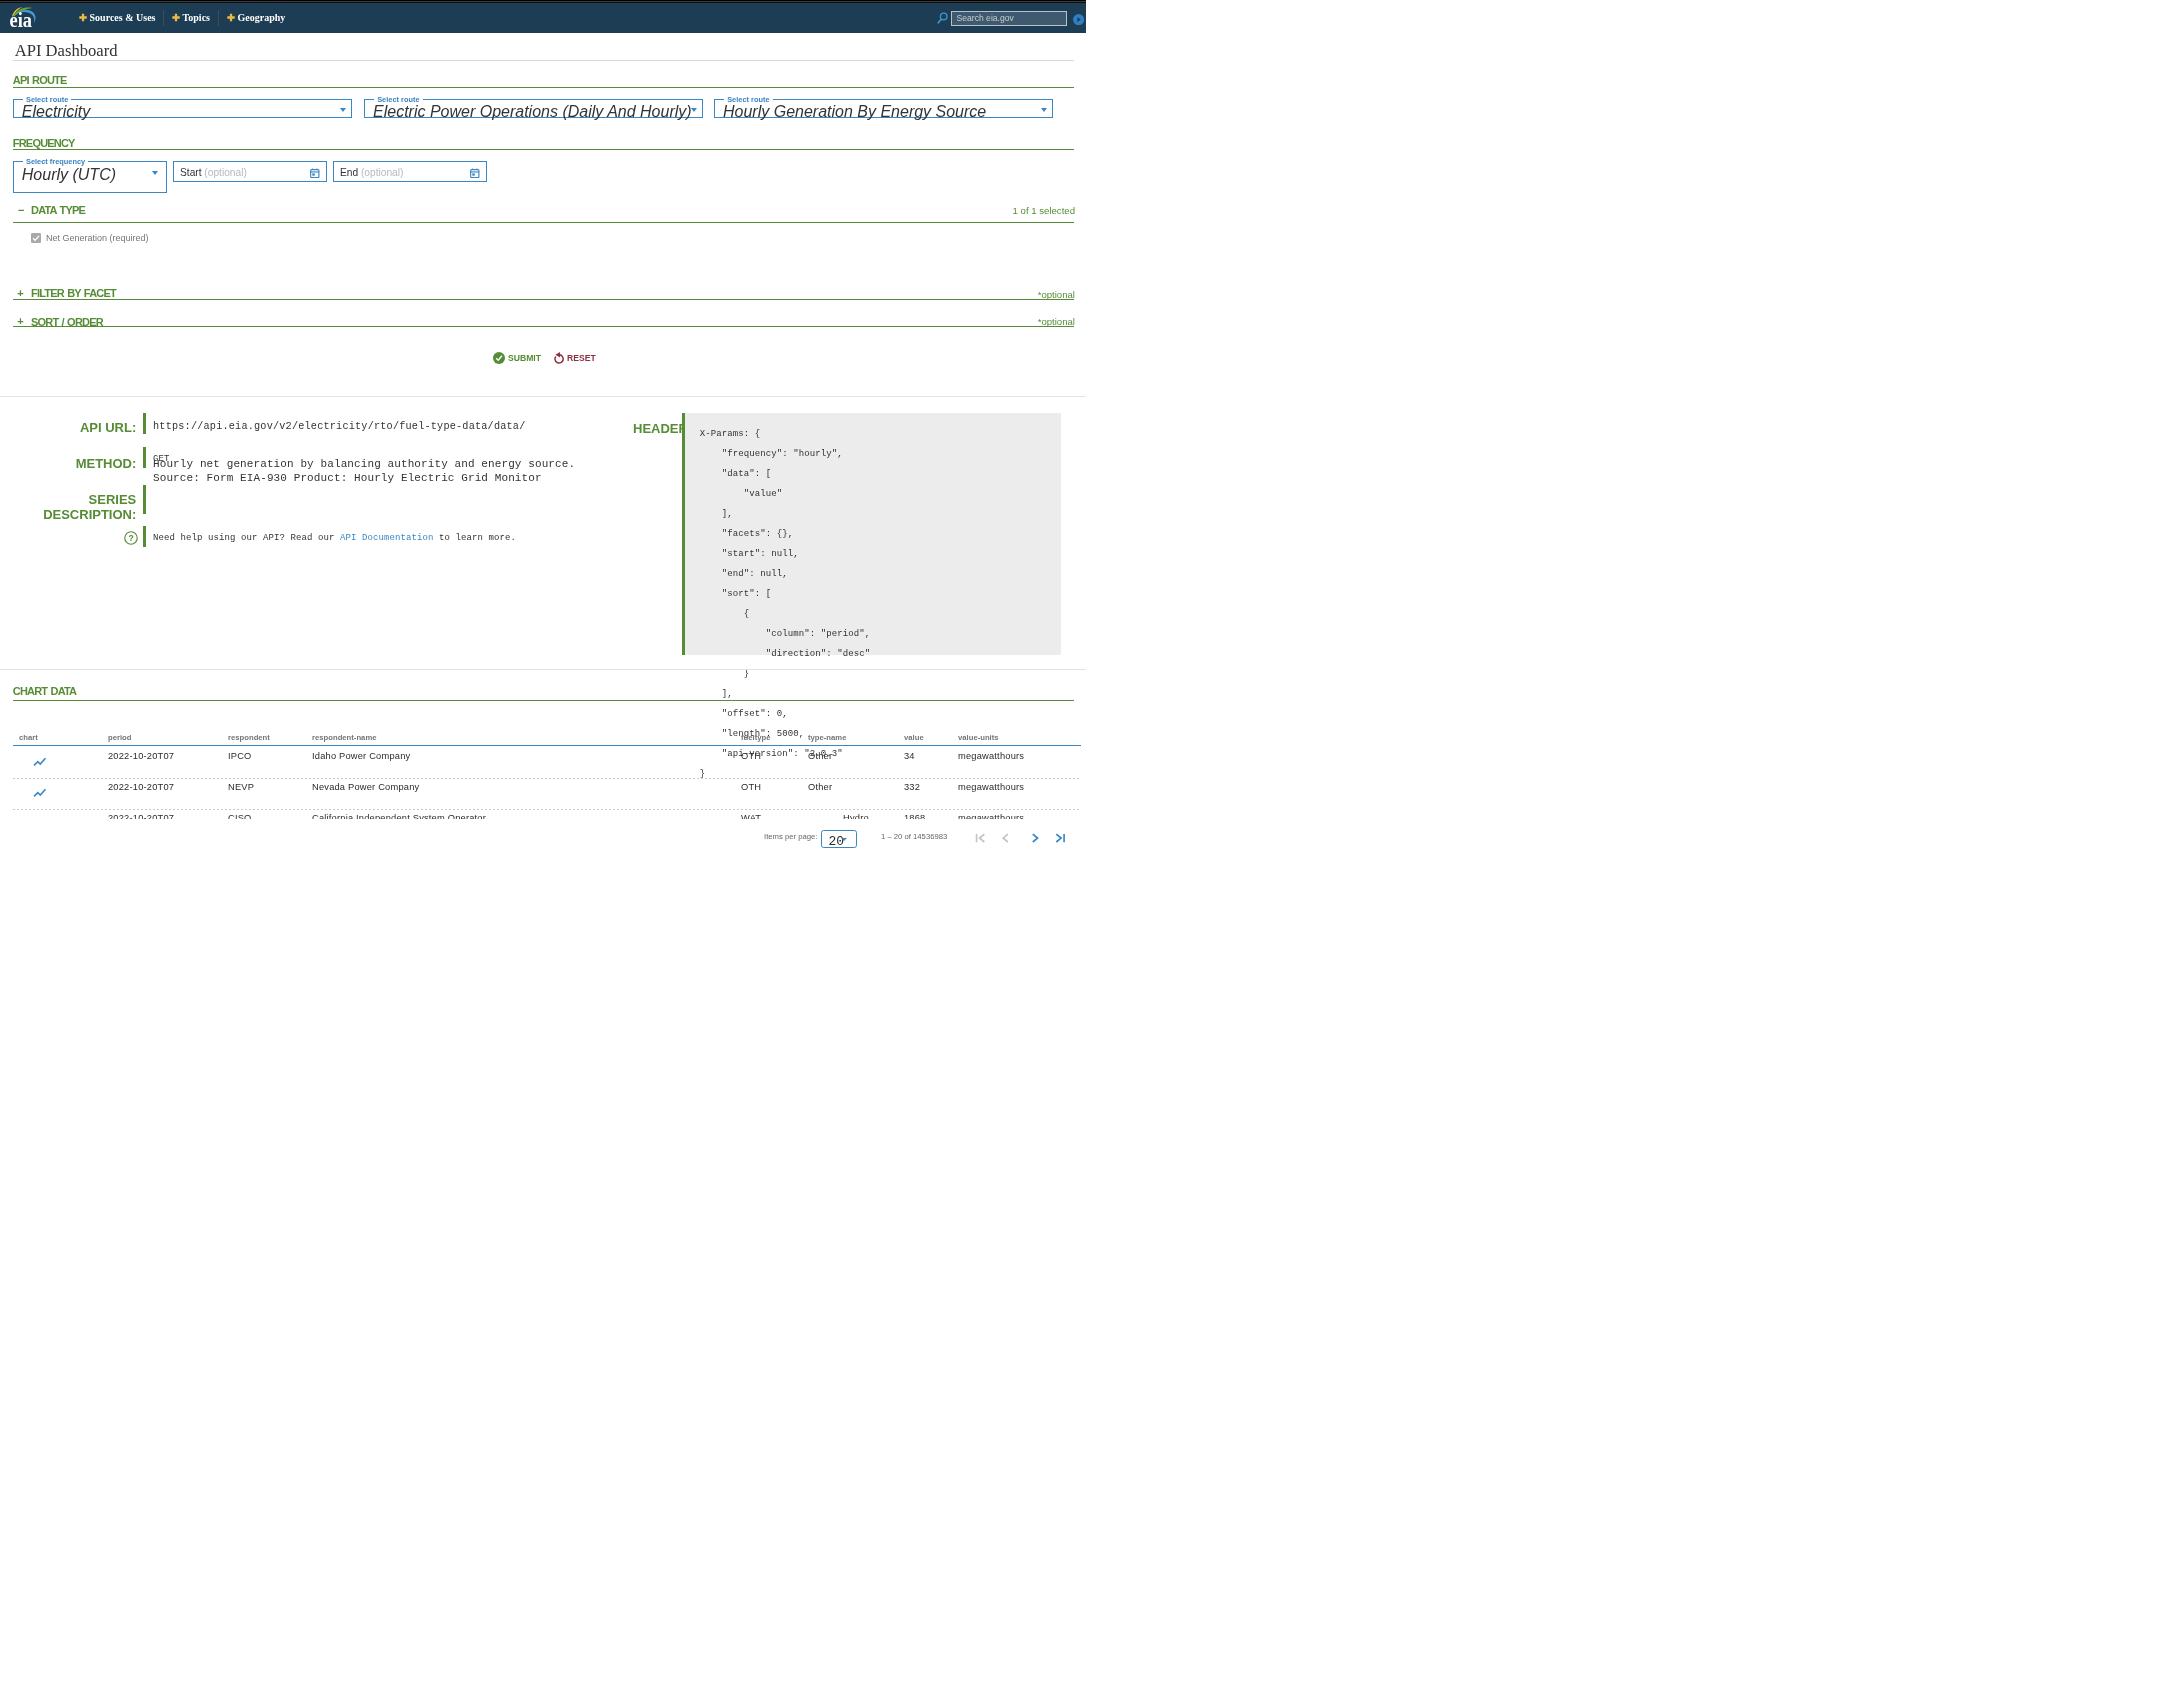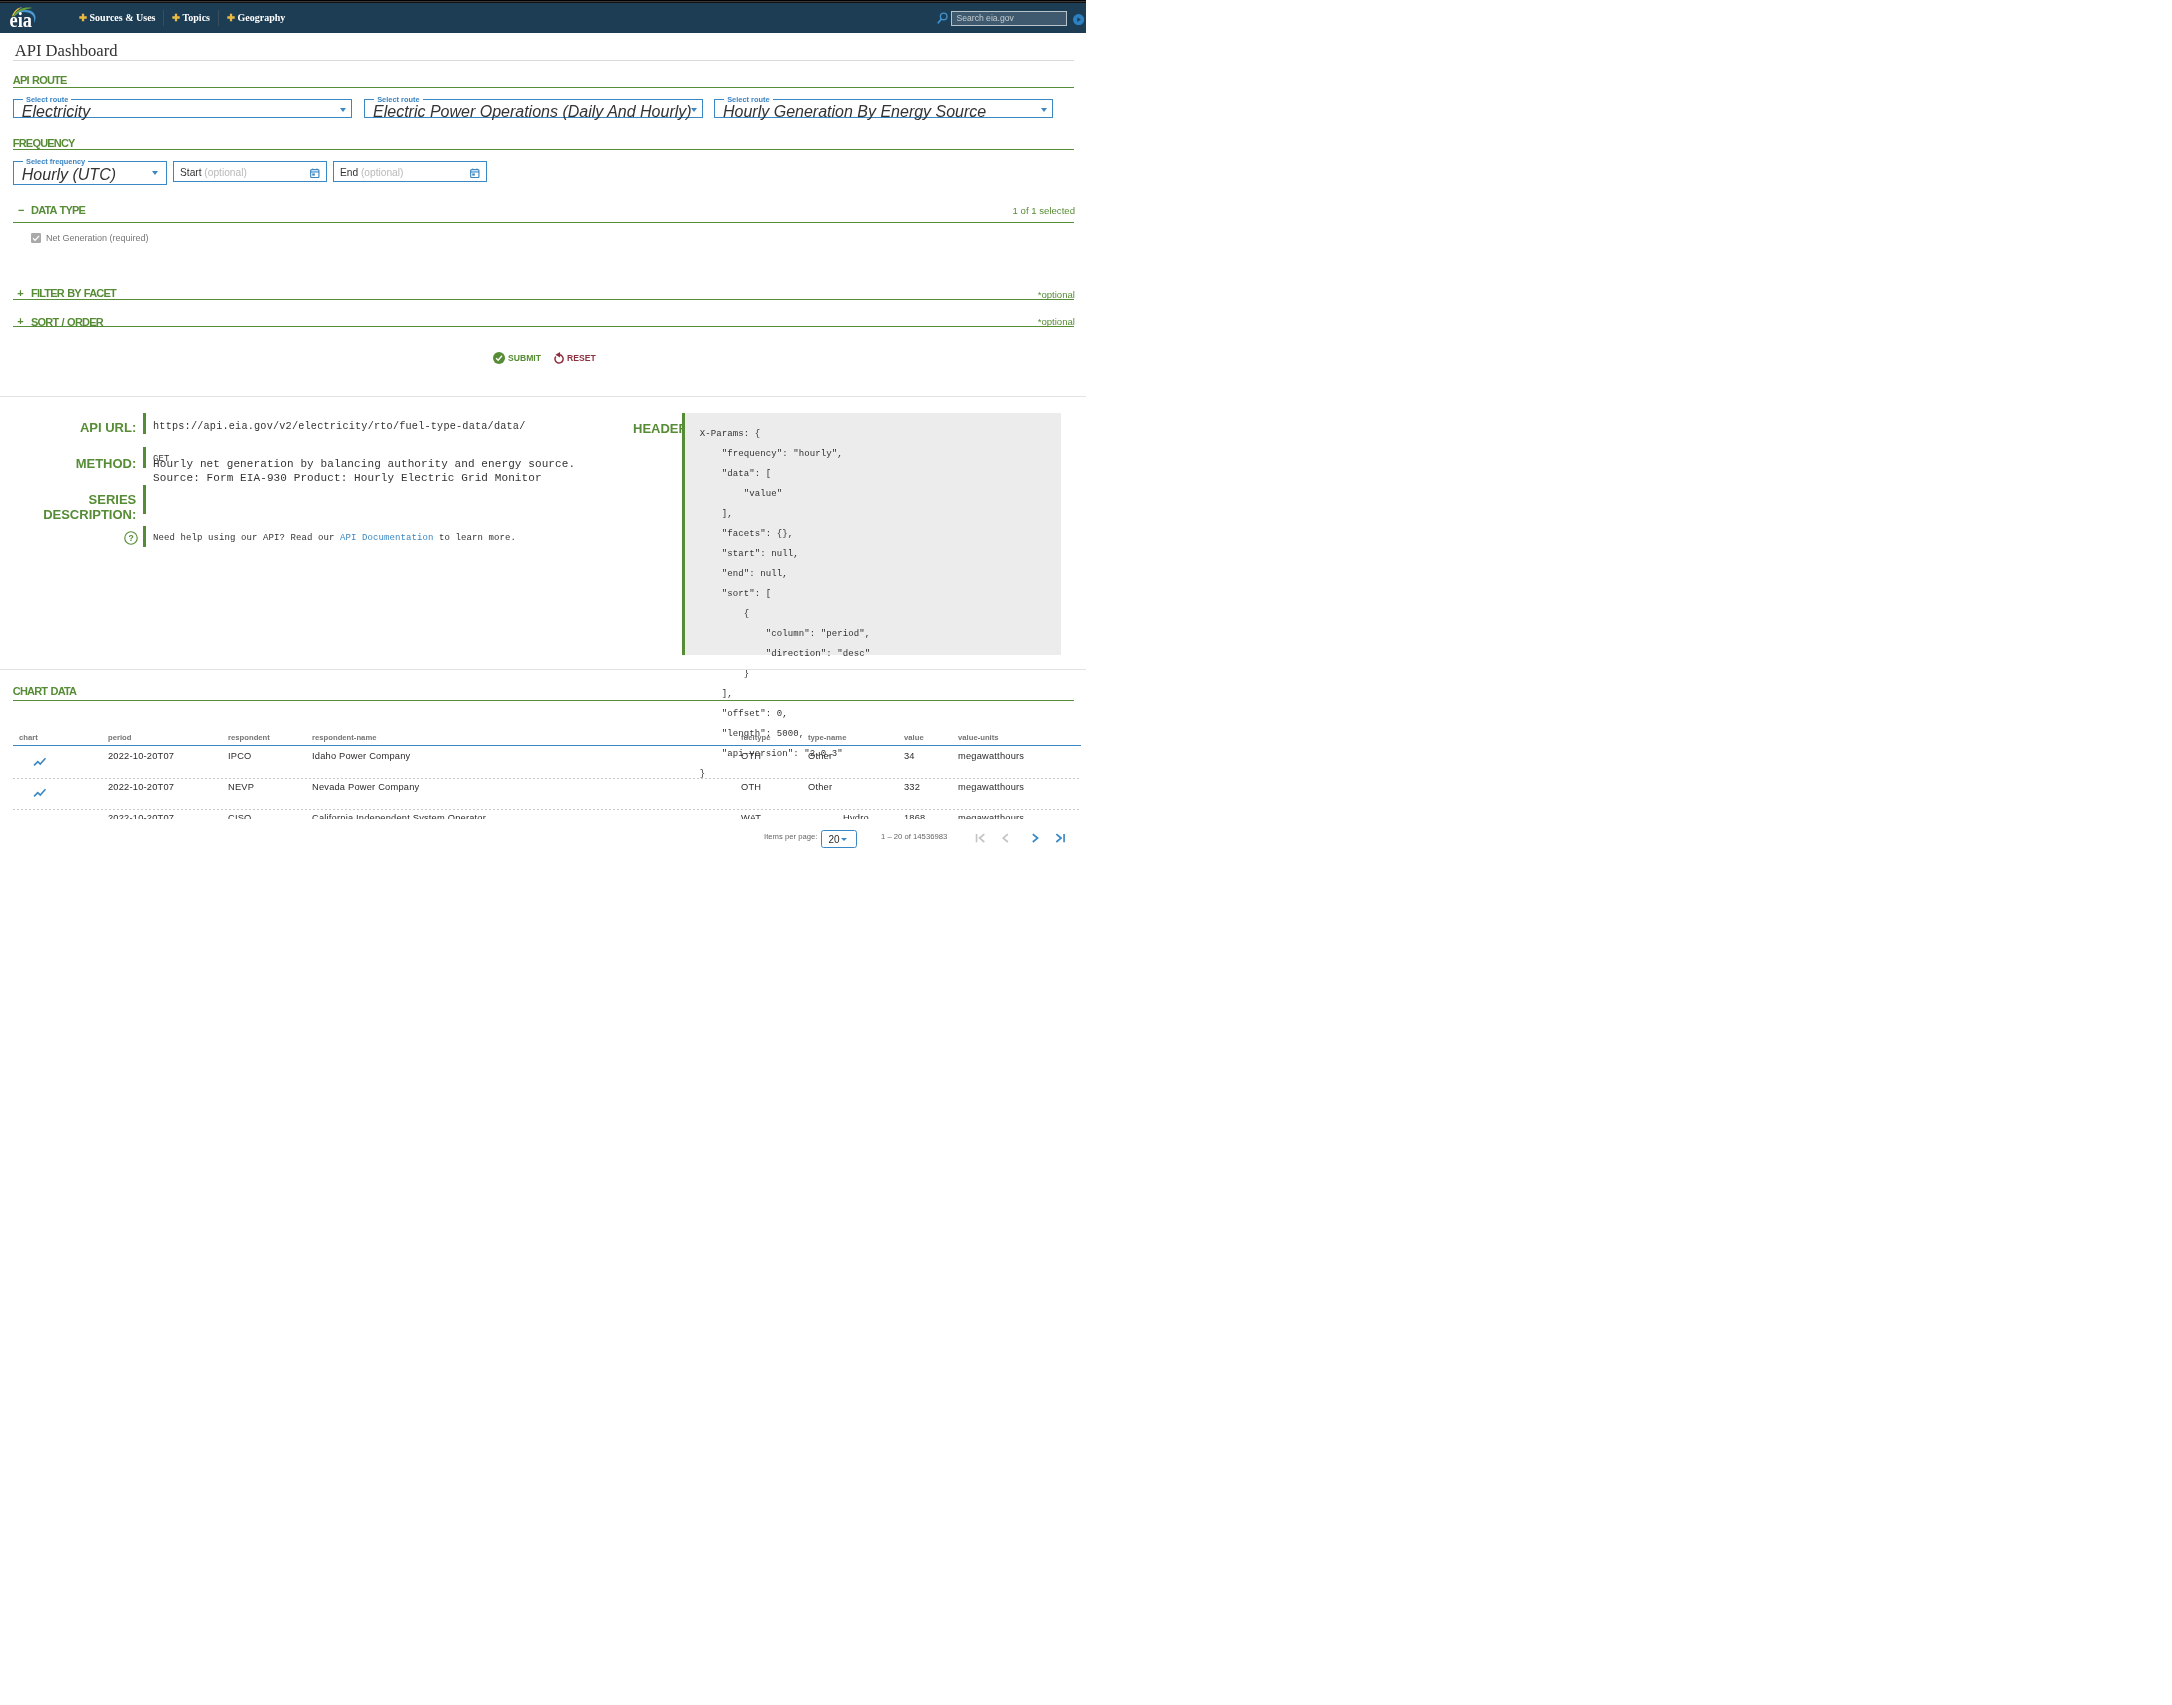--- a/index.html
+++ b/index.html
@@ -89,21 +89,21 @@
     <span class="mcaret"></span>
 </div>
 <div class="mselect" style="left:714px;top:99px;width:339px;">
   <span class="mlabel">Select route</span>
     <span class="mvalue">Hourly Generation By Energy Source</span>
     <span class="mcaret"></span>
 </div>
 
 <div class="sechead" style="left:12.8px;top:137px;">FREQUENCY</div>
 <div class="gline" style="top:149px;"></div>
-<div class="mselect" style="left:12.8px;top:161px;width:154px;height:24px;">
+<div class="mselect" style="left:12.8px;top:161px;width:154px;height:32px;">
   <span class="mlabel">Select frequency</span>
     <span class="mvalue" style="top:3.8px;">Hourly (UTC)</span>
     <span class="mcaret" style="top:9px;right:8.3px;"></span>
 </div>
 <div class="dinput" style="left:173px;top:161px;width:154px;">
   <span class="dtxt">Start <span class="dopt">(optional)</span></span>
   <svg class="abs" style="right:6.4px;top:5.8px;" width="9.6" height="10.2" viewBox="0 0 15 16">
     <rect x="1" y="2.5" width="13" height="12.5" rx="1.5" fill="none" stroke="#3a87c4" stroke-width="1.8"></rect>
     <line x1="1" y1="6.2" x2="14" y2="6.2" stroke="#3a87c4" stroke-width="1.8"></line>
     <rect x="3.5" y="8.5" width="4" height="3.5" fill="#3a87c4"></rect>
@@ -243,21 +243,21 @@
   <div class="td" style="left:228px;top:67px;">CISO</div>
   <div class="td" style="left:312px;top:67px;">California Independent System Operator</div>
   <div class="td" style="left:741px;top:67px;">WAT</div>
   <div class="td" style="left:843px;top:67px;">Hydro</div>
   <div class="td" style="left:904px;top:67px;">1868</div>
   <div class="td" style="left:958px;top:67px;">megawatthours</div>
 </div>
 
 <div class="ptxt" style="left:764px;top:832px;">Items per page:</div>
 <div class="abs" style="left:821px;top:830px;width:36px;height:18px;border:0.6px solid #3a87c4;border-radius:2.6px;">
-  <span class="abs" style="left:6.4px;top:2.9px;font-size:10px;color:#2b2b2b;">20</span>
+  <span class="abs" style="left:6.4px;top:2.9px;font-size:13px;color:#2b2b2b;font-family:Liberation Mono, monospace;">20</span>
   <span class="abs" style="left:19px;top:7px;width:0;height:0;border-left:3.5px solid transparent;border-right:3.5px solid transparent;border-top:3.8px solid #3a87c4;"></span>
 </div>
 <div class="ptxt" style="left:881px;top:832px;">1 – 20 of 14536983</div>
 <svg class="abs" style="left:975px;top:833px;" width="11.5" height="10.2" viewBox="0 0 18 16">
   <line x1="2.4" y1="1.5" x2="2.4" y2="14.5" stroke="#c4c4c4" stroke-width="2.6"></line>
   <polyline points="14.6,1.8 7.2,8 14.6,14.2" fill="none" stroke="#c4c4c4" stroke-width="2.8"></polyline>
 </svg>
 <svg class="abs" style="left:1002px;top:833px;" width="7.7" height="10.2" viewBox="0 0 12 16">
   <polyline points="9.2,1.8 1.8,8 9.2,14.2" fill="none" stroke="#c4c4c4" stroke-width="2.8"></polyline>
 </svg>

